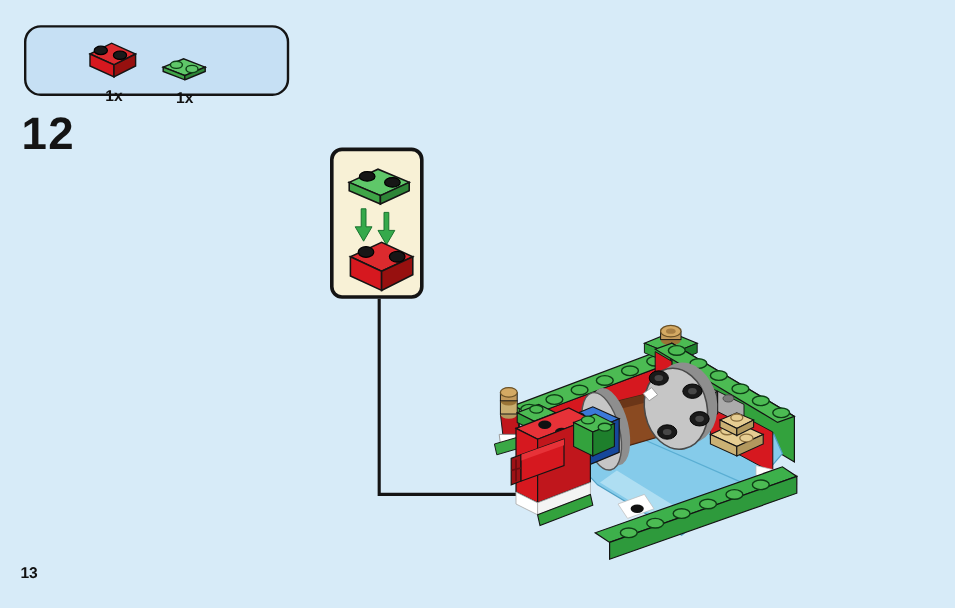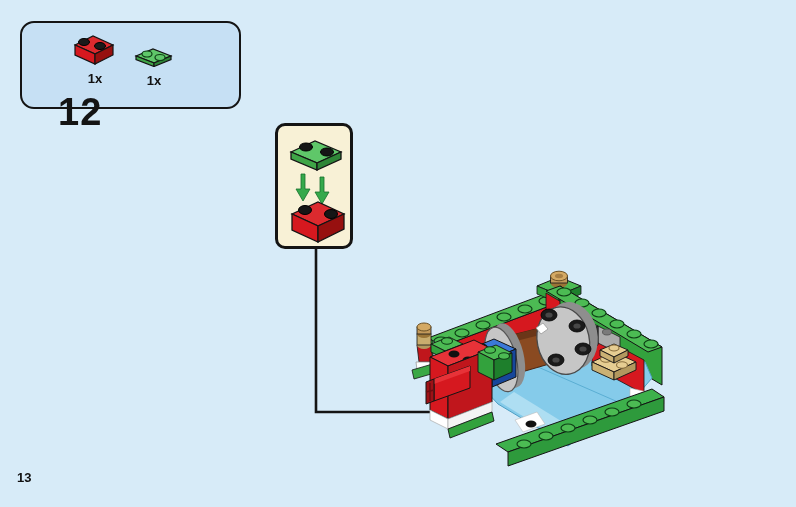--- a/index.html
+++ b/index.html
@@ -3,34 +3,34 @@
 <meta charset="utf-8">
 <style>
   html,body{margin:0;padding:0;}
   .page{
     position:relative;width:796px;height:507px;overflow:hidden;
     background:#D7EBF8;
     font-family:"Liberation Sans", sans-serif;
   }
   .abs{position:absolute;}
   .parts-box{
-    left:20px;top:21px;width:221px;height:88px;
+    left:20px;top:21px;width:221px;height:59px;
     background:#C6E0F4;border:2.5px solid #141414;border-radius:14px;
     box-sizing:border-box;
   }
   .part{position:absolute;text-align:center;}
   .part-red{left:50px;top:10px;width:46px;}
   .part-green{left:112px;top:24px;width:40px;}
   .part-count{
     font-size:13px;font-weight:bold;color:#111;margin-top:1px;line-height:13px;
   }
   .part-green .part-count{margin-top:3px;}
   .step-number{
     left:18px;top:92px;font-size:38px;font-weight:bold;color:#141414;
-    letter-spacing:1px;line-height:40px;margin-left:40px;
+    letter-spacing:1px;line-height:40px;
   }
   .callout-box{
     left:275px;top:123px;width:78px;height:126px;
     background:#F8F1D6;border:3px solid #141414;border-radius:10px;
     box-sizing:border-box;
   }
   .callout-box svg{position:absolute;left:0;top:0;}
   .connector-svg{left:0;top:0;width:796px;height:507px;}
   .model-svg{left:400px;top:255px;width:280px;height:215px;}
   .page-number{

